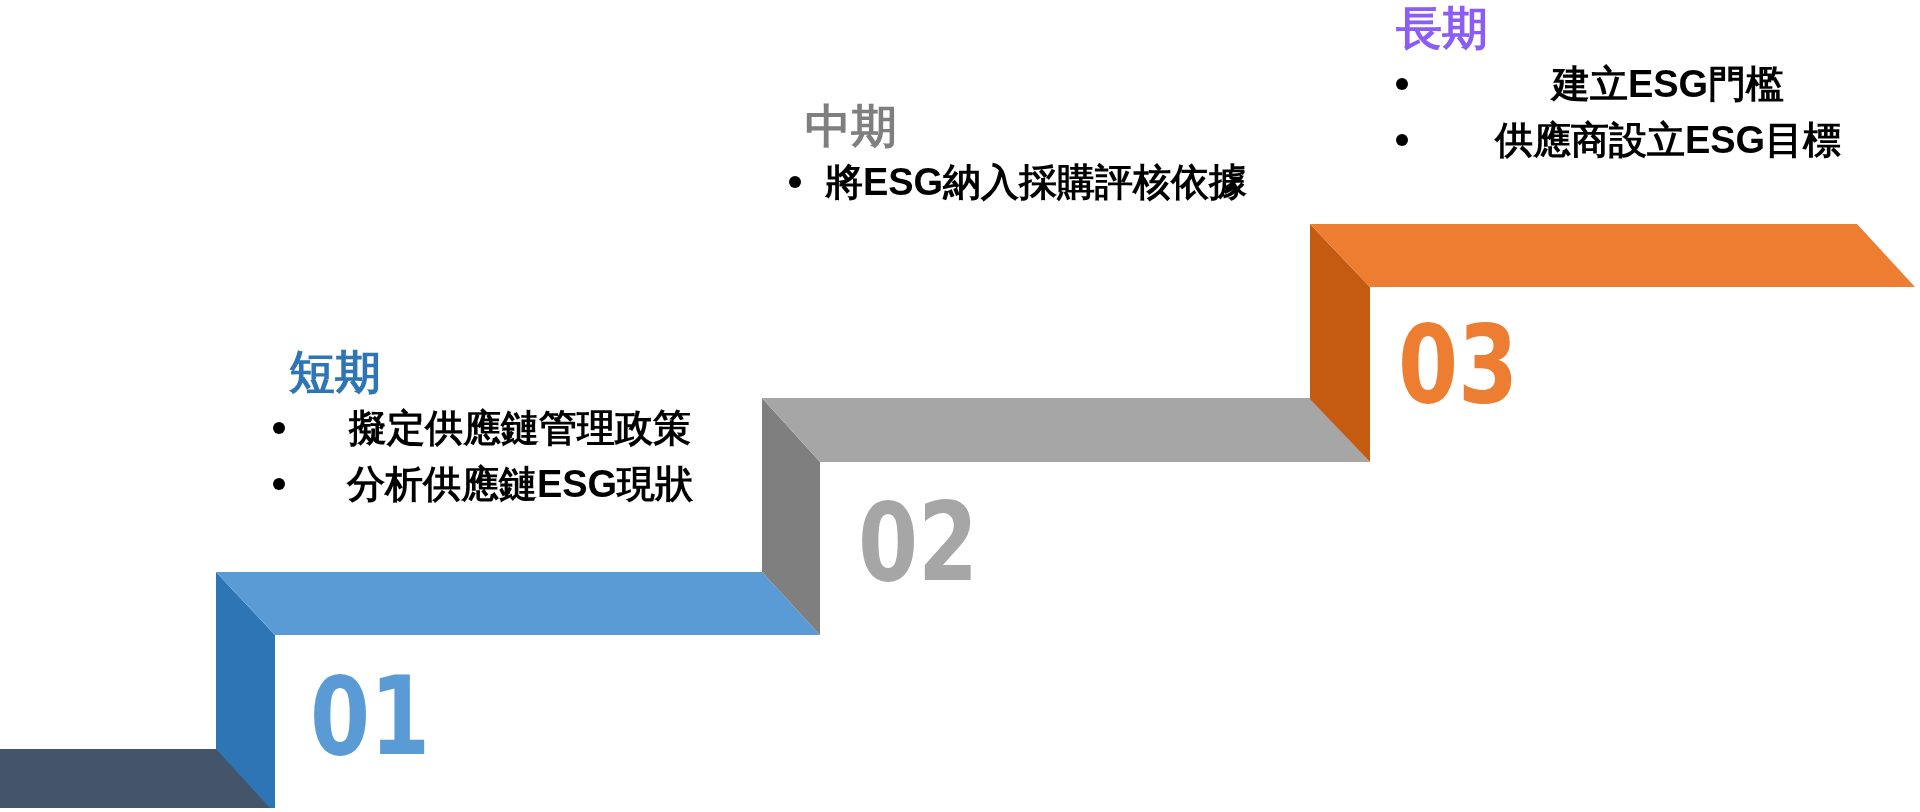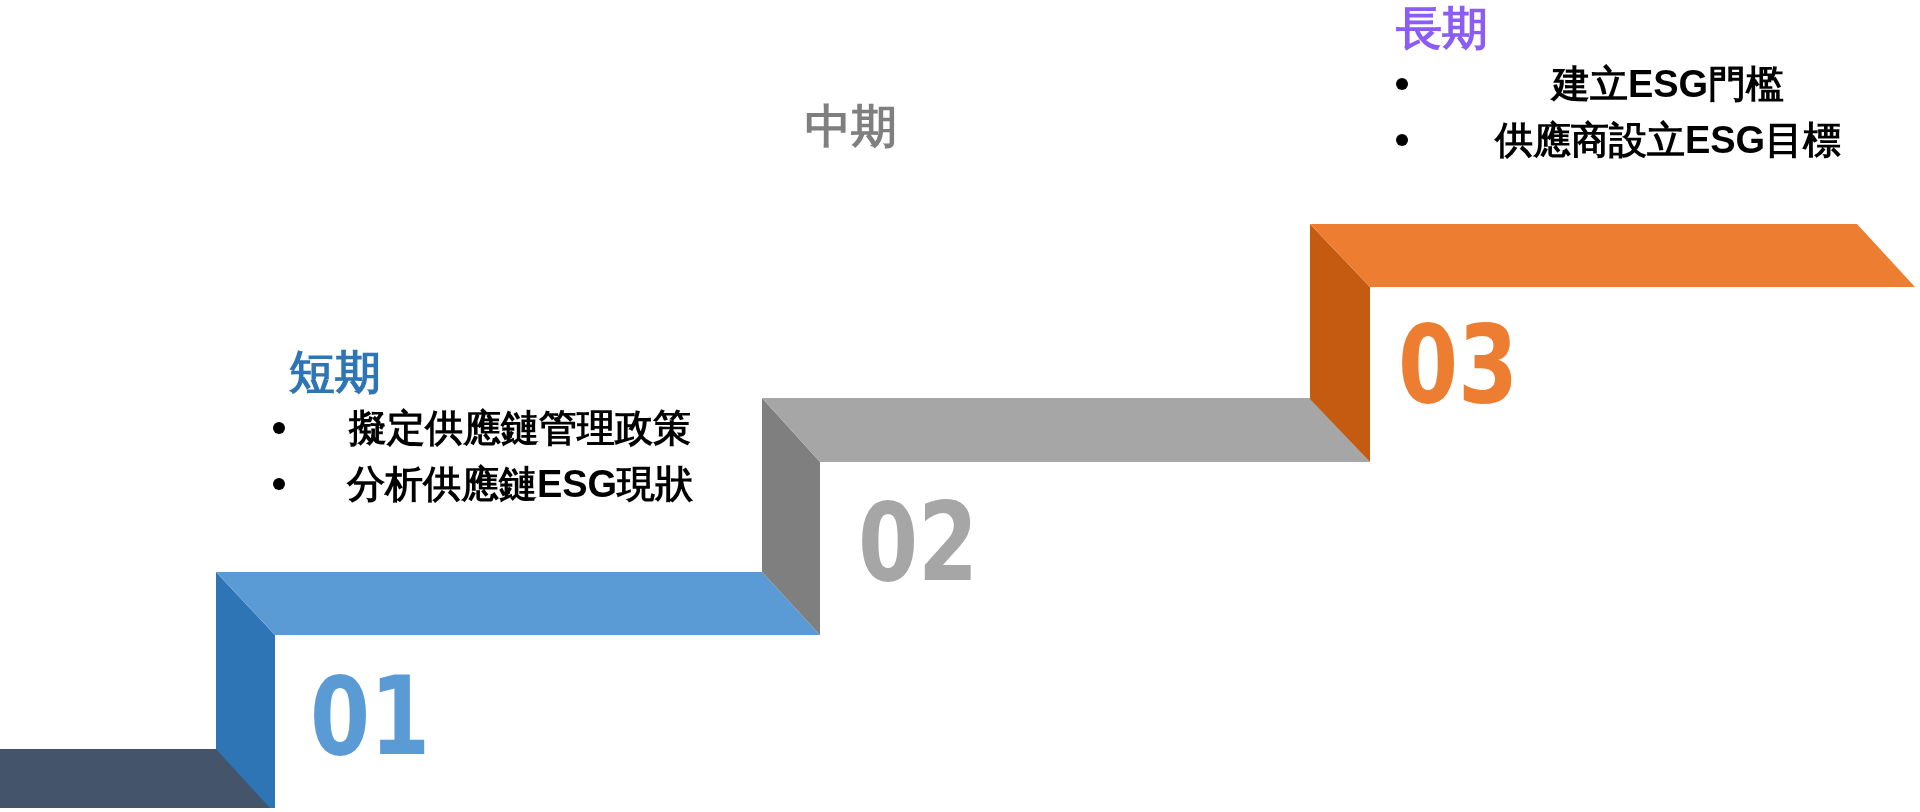--- a/index.html
+++ b/index.html
@@ -109,20 +109,24 @@
       <span class="btext">擬定供應鏈管理政策</span>
     </div>
     <div class="bullet">
       <span class="dot"></span>
       <span class="btext">分析供應鏈ESG現狀</span>
     </div>
   </div>
 
   <div class="block b2">
     <div class="heading" style="color: rgb(127, 127, 127);">中期</div>
+    <div class="bullet">
+      <span class="dot"></span>
+      <span class="btext">將ESG納入採購評核依據</span>
+    </div>
   </div>
 
   <div class="block b3">
     <div class="heading" style="color: #8b5cf6;">長期</div>
     <div class="bullet">
       <span class="dot"></span>
       <span class="btext">建立ESG門檻</span>
     </div>
     <div class="bullet">
       <span class="dot"></span>

